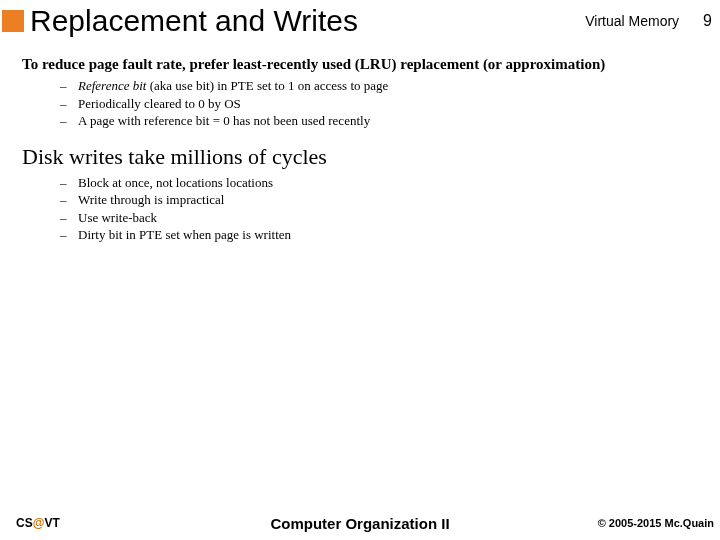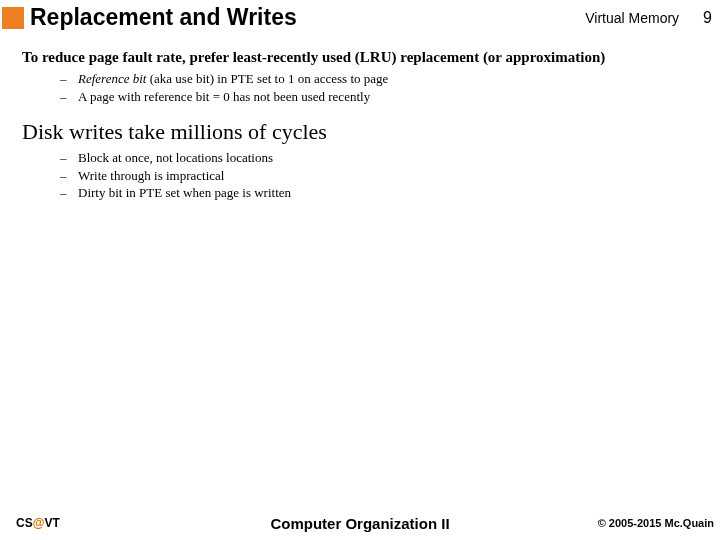--- a/index.html
+++ b/index.html
@@ -1,20 +1,20 @@
 <!DOCTYPE html>
 <html><head>
 <meta charset="utf-8">
 <style>
   * { margin: 0; padding: 0; box-sizing: border-box; }
   html, body { width: 720px; height: 540px; font-family: "Times New Roman", Times, serif; background: #fff; color: #000; overflow: hidden; }
   .slide { position: relative; width: 720px; height: 540px; }
   .header { display: flex; align-items: center; padding: 4px 8px 4px 2px; }
   .accent { width: 22px; height: 22px; background: #ec7e23; margin-right: 6px; flex: 0 0 auto; }
-  .title { font-size: 23px; font-family: Arial, Helvetica, sans-serif; font-weight: 700; }
+  .title { font-size: 30px; font-family: Arial, Helvetica, sans-serif; font-weight: 400; }
   .header-right { margin-left: auto; display: flex; align-items: baseline; gap: 24px; font-family: Arial, Helvetica, sans-serif; }
   .course-name { font-size: 14px; font-weight: 400; }
   .page-num { font-size: 16px; }
   .body { padding: 10px 7px 0 22px; font-size: 15px; }
   .main-point { font-weight: bold; margin: 4px 0 4px 0; }
   .italic { font-style: italic; font-weight: normal; }
   ul.sub { list-style: none; margin: 2px 0 14px 38px; font-size: 13px; }
   ul.sub li { position: relative; padding-left: 18px; line-height: 1.35; }
   ul.sub li::before { content: "–"; position: absolute; left: 0; }
   .footer { position: absolute; left: 0; right: 0; bottom: 10px; display: flex; align-items: center; padding: 0 6px 0 16px; font-family: Arial, Helvetica, sans-serif; }
@@ -33,27 +33,29 @@
     <div class="header-right">
       <span class="course-name">Virtual Memory</span>
       <span class="page-num">9</span>
     </div>
   </div>
 
   <div class="body">
     <p class="main-point">To reduce page fault rate, prefer least-recently used (LRU) replacement (or approximation)</p>
     <ul class="sub">
       <li><span class="italic">Reference bit</span><span> (aka use bit) in PTE set to 1 on access to page</span></li>
+      <li>Periodically cleared to 0 by OS</li>
       <li>A page with reference bit = 0 has not been used recently</li>
     </ul>
 
     <p class="main-point" style="font-weight:normal;font-size:22px;">Disk writes take millions of cycles</p>
     <ul class="sub">
       <li>Block at once, not locations locations</li>
       <li>Write through is impractical</li>
+      <li>Use write-back</li>
       <li>Dirty bit in PTE set when page is written</li>
     </ul>
   </div>
 
   <div class="footer">
     <span class="footer-left">
       <span>CS</span><span class="at">@</span><span>VT</span>
     </span>
     <span class="footer-center">Computer Organization II</span>
     <span class="footer-right">© 2005-2015 Mc.Quain</span>

